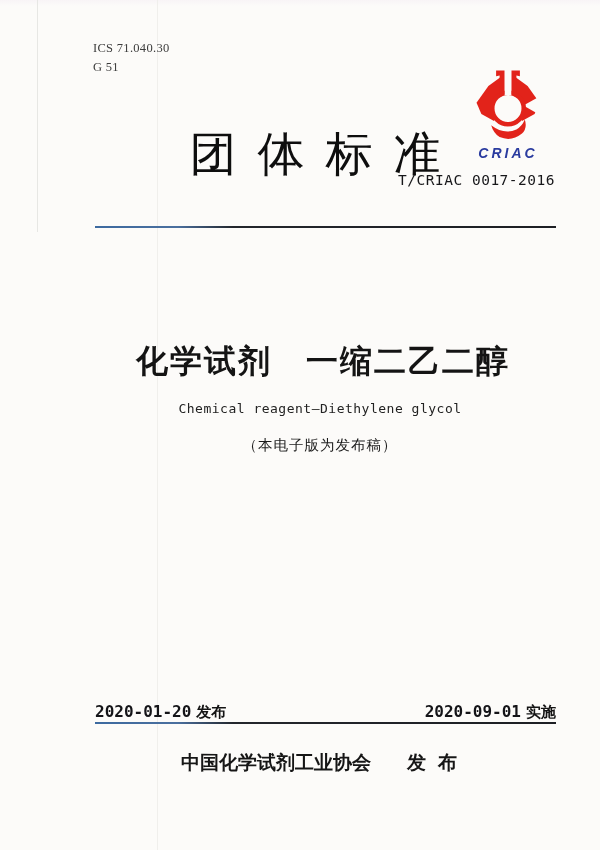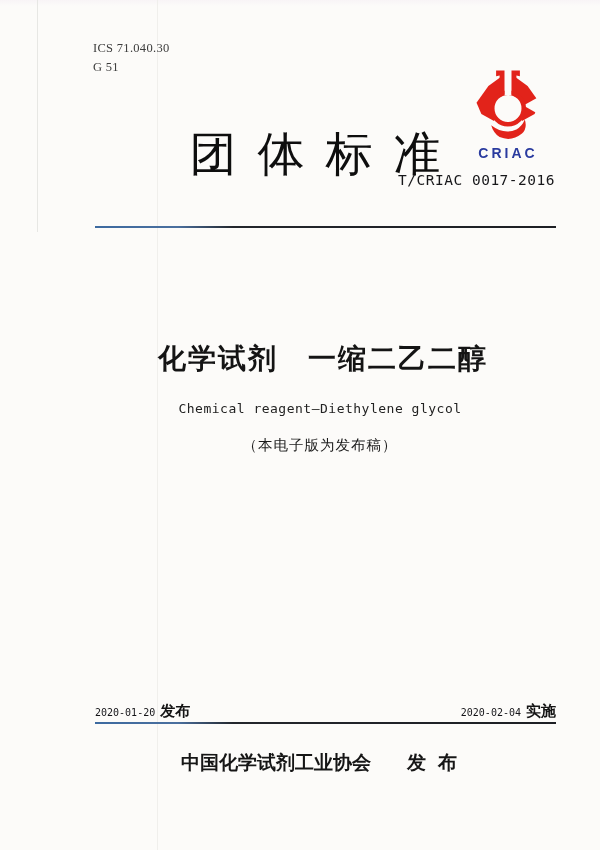--- a/index.html
+++ b/index.html
@@ -50,20 +50,21 @@
     width: 80px;
     text-align: center;
   }
   .logo svg { width: 70px; height: 76px; display: block; margin: 0 auto; }
   .logo-text {
     margin-top: 0px;
     font-size: 14px;
     font-weight: bold;
     letter-spacing: 3px;
     color: #2a3b9f;
+    font-style: italic;
   }
 
   .std-type {
     position: absolute;
     top: 123px; left: 85px; width: 460px;
     margin: 0;
     text-align: center;
     font-size: 47px;
     font-weight: normal;
     letter-spacing: 21px;
@@ -87,21 +88,21 @@
     background: linear-gradient(90deg, #3d6aa0 0%, #4a6f9e 18%, #23262c 30%, #1d1f24 100%);
   }
   .rule-top { top: 226px; }
   .rule-bottom { top: 722px; }
 
   .title-cn {
     position: absolute;
     top: 340px; left: 73px; width: 500px;
     margin: 0;
     text-align: center;
-    font-size: 28px;
+    font-size: 32px;
     font-weight: bold;
     letter-spacing: 2px;
     color: #141414;
     white-space: nowrap;
   }
 
   .title-en {
     position: absolute;
     top: 401px; left: 20px; width: 600px;
     text-align: center;
@@ -123,22 +124,23 @@
   .dates-row {
     position: absolute;
     top: 702px; left: 95px; width: 461px;
     display: flex;
     justify-content: space-between;
     align-items: baseline;
   }
   .date-group { white-space: nowrap; }
   .date-num {
     font-family: "DejaVu Sans Mono", monospace;
-    font-size: 10px;
+    font-size: 16px;
     color: #141418;
+    font-weight: bold;
   }
   .date-label {
     font-size: 15px;
     font-weight: bold;
     margin-left: 5px;
     color: #141414;
   }
 
   .publisher-row {
     position: absolute;
@@ -198,21 +200,21 @@
 
   <div class="title-en">Chemical reagent—Diethylene glycol</div>
 
   <div class="edition-note">（本电子版为发布稿）</div>
 
   <div class="dates-row">
     <div class="date-group">
       <span class="date-num">2020-01-20</span><span class="date-label">发布</span>
     </div>
     <div class="date-group">
-      <span class="date-num">2020-02-04</span><span class="date-label">实施</span>
+      <span class="date-num">2020-09-01</span><span class="date-label">实施</span>
     </div>
   </div>
 
   <div class="rule rule-bottom"></div>
 
   <div class="publisher-row">
     <span>中国化学试剂工业协会</span><span class="pub-action">发布</span>
   </div>
 
 </div>

